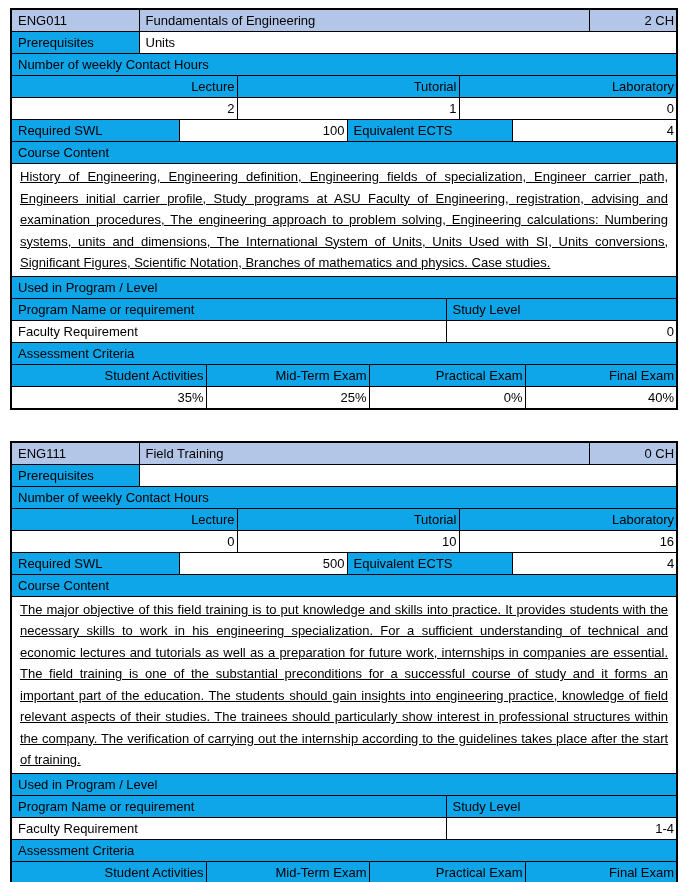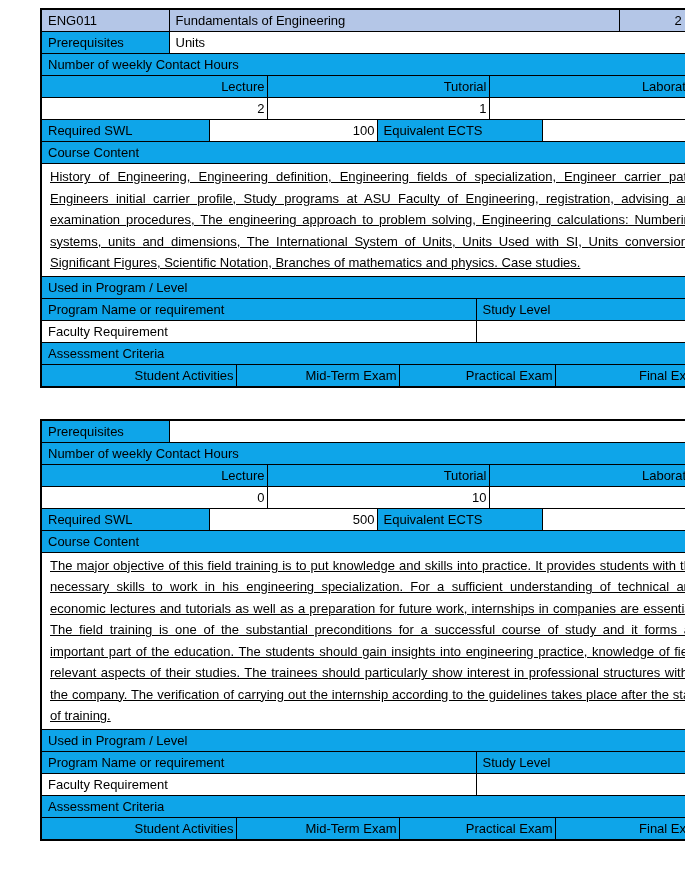--- a/index.html
+++ b/index.html
@@ -9,21 +9,20 @@
     width: 685px;
     font-family: "Liberation Sans", sans-serif;
     color: #000000;
   }
   .page {
     width: 575px;
     height: 882px;
     box-sizing: border-box;
     padding: 8px 9px 0 10px;
     background: #ffffff;
-    margin-left: 30px;
   }
   table.course {
     border-collapse: collapse;
     table-layout: fixed;
     width: 666px;
     border: 2px solid #000000;
   }
   .table-gap { height: 31px; }
   td {
     border: 1.5px solid #000000;
@@ -114,20 +113,26 @@
     </tr>
     <tr>
       <td class="green" colspan="12">Assessment Criteria</td>
     </tr>
     <tr>
       <td class="green center" colspan="3">Student Activities</td>
       <td class="green center" colspan="3">Mid-Term Exam</td>
       <td class="green center" colspan="4">Practical Exam</td>
       <td class="green center" colspan="2">Final Exam</td>
     </tr>
+    <tr>
+      <td class="center" colspan="3">35%</td>
+      <td class="center" colspan="3">25%</td>
+      <td class="center" colspan="4">0%</td>
+      <td class="center" colspan="2">40%</td>
+    </tr>
   </tbody>
     </table>
 
   <div class="table-gap"></div>
 
   <table class="course">
     <colgroup>
       <col style="width:128px">
         <col style="width:40px">
         <col style="width:27px">
@@ -135,20 +140,25 @@
         <col style="width:110px">
         <col style="width:22px">
       <col style="width:77px">
         <col style="width:13px">
         <col style="width:53px">
       <col style="width:13px">
         <col style="width:64px">
         <col style="width:88px">
     </colgroup>
     <tbody>
+        <tr>
+      <td class="blue">ENG111</td>
+      <td class="blue" colspan="10">Field Training</td>
+      <td class="blue center">0 CH</td>
+    </tr>
     <tr>
       <td class="green">Prerequisites</td>
       <td colspan="11"></td>
     </tr>
     <tr>
       <td class="green" colspan="12">Number of weekly Contact Hours</td>
     </tr>
     <tr>
       <td class="green center" colspan="4">Lecture</td>
       <td class="green center" colspan="4">Tutorial</td>

